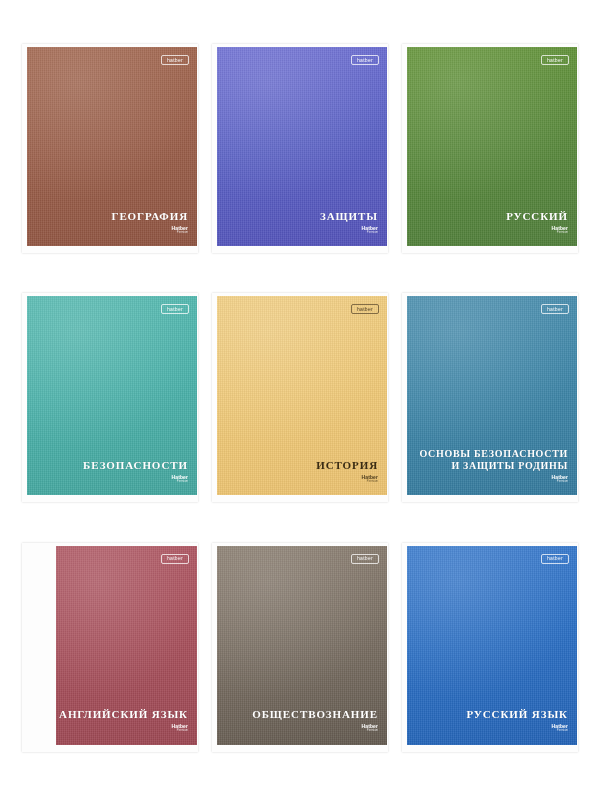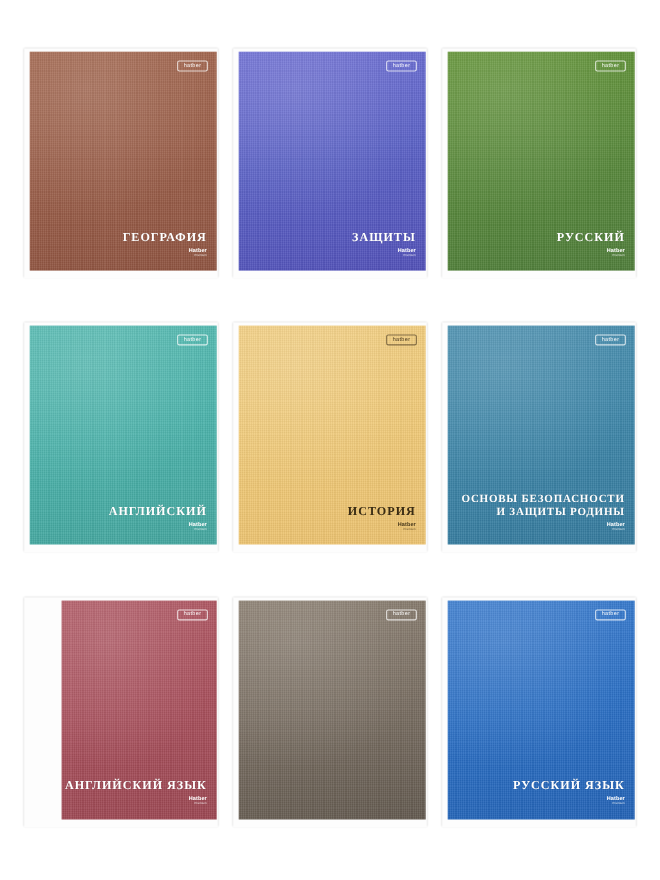--- a/index.html
+++ b/index.html
@@ -195,21 +195,21 @@
         </div>
       </div>
     </div>
     <div class="cell">
       <div class="notebook">
         <div class="cover" style="background: linear-gradient(170deg, rgb(85, 186, 177) 0%, rgb(75, 178, 170) 48%, rgb(68, 165, 158) 100%);">
           <div class="texture"></div>
           <div class="sheen"></div>
           <div class="brand-badge">hatber</div>
           <div class="title-block">
-            <div class="subject-title">АНГЛИЙСКИЙ</div>
+            <div class="subject-title">БЕЗОПАСНОСТИ</div>
             <div class="sub-logo">
               <div class="mark">Hatber</div>
               <div class="tag">Premium</div>
             </div>
           </div>
         </div>
       </div>
     </div>
     <div class="cell">
       <div class="notebook">
@@ -259,20 +259,27 @@
           </div>
         </div>
       </div>
     </div>
     <div class="cell">
       <div class="notebook">
         <div class="cover" style="background: linear-gradient(170deg, rgb(138, 126, 112) 0%, rgb(122, 111, 99) 48%, rgb(99, 90, 80) 100%);">
           <div class="texture"></div>
           <div class="sheen"></div>
           <div class="brand-badge">hatber</div>
+          <div class="title-block">
+            <div class="subject-title">ОБЩЕСТВОЗНАНИЕ</div>
+            <div class="sub-logo">
+              <div class="mark">Hatber</div>
+              <div class="tag">Premium</div>
+            </div>
+          </div>
         </div>
       </div>
     </div>
     <div class="cell">
       <div class="notebook">
         <div class="cover" style="background: linear-gradient(170deg, rgb(58, 124, 206) 0%, rgb(43, 111, 196) 48%, rgb(36, 99, 181) 100%); text-decoration: underline;">
           <div class="texture"></div>
           <div class="sheen"></div>
           <div class="brand-badge">hatber</div>
           <div class="title-block">

